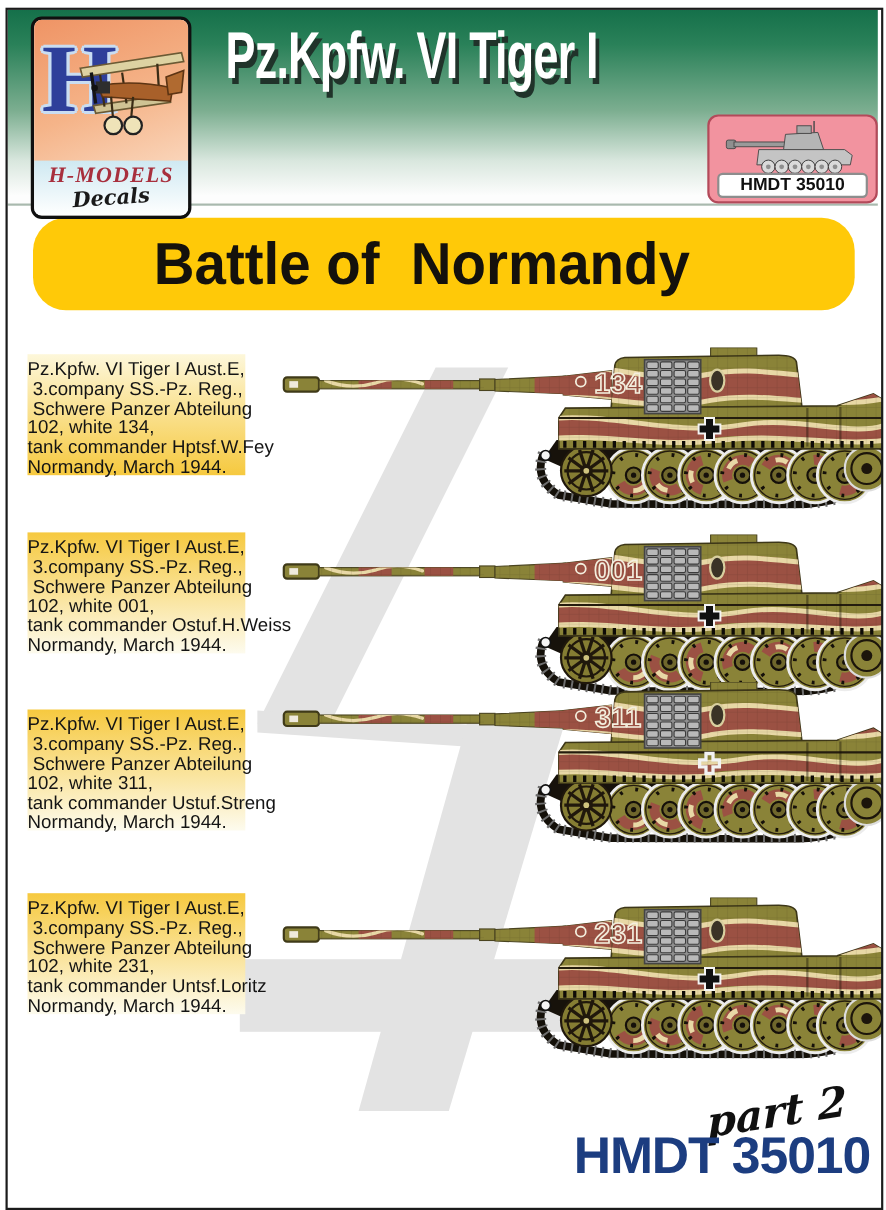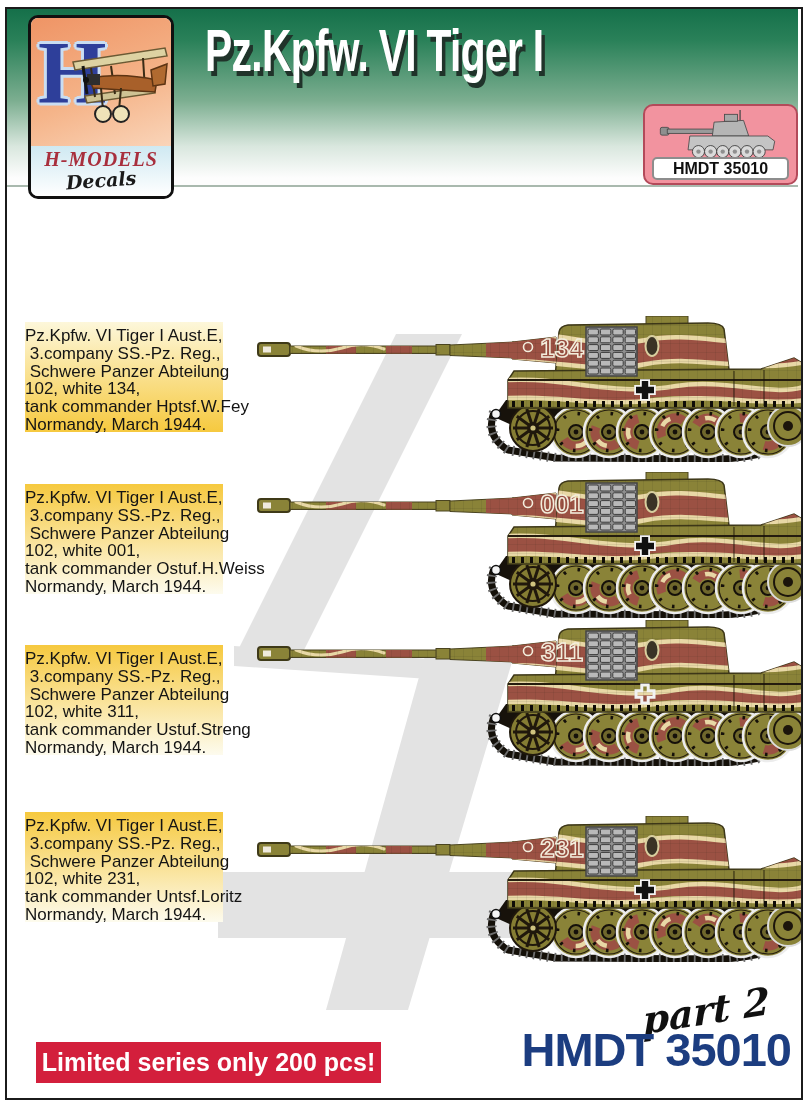--- a/index.html
+++ b/index.html
@@ -125,20 +125,23 @@
           <circle cx="72" cy="48" r="2.5"></circle>
           <circle cx="86" cy="48" r="2.5"></circle>
           <circle cx="100" cy="48" r="2.5"></circle>
           <circle cx="114" cy="48" r="2.5"></circle>
         </g>
       <path d="M34,56 L124,56" stroke="#3a3a3a" stroke-width="3" stroke-dasharray="3 3" fill="none"></path>
     </svg>
     <div id="badge-label">HMDT 35010</div>
   </div>
 
+  <div id="banner">
+    <div id="banner-text">Battle of  Normandy</div>
+  </div>
 
   <svg id="watermark" width="805" height="1100" viewBox="0 0 805 1100">
     <g fill="#e3e3e3">
       <polygon points="396,334 462,334 300,658 234,658"></polygon>
       <polygon points="234,646 504,664 504,684 234,666"></polygon>
       <polygon points="426,652 512,662 408,1010 326,1010"></polygon>
       <rect x="218" y="872" width="344" height="66"></rect>
     </g>
   </svg>
 
@@ -323,21 +326,21 @@
         <rect x="356.8" y="52" width="10.4" height="6" rx="1.4" fill="#b9b9b9" stroke="#3c3c3c" stroke-width="1"></rect>
         <rect x="369.2" y="52" width="10.4" height="6" rx="1.4" fill="#b9b9b9" stroke="#3c3c3c" stroke-width="1"></rect>
     <ellipse cx="396" cy="30" rx="6.5" ry="10" fill="#3a3326" stroke="#d8cf9f" stroke-width="2"></ellipse>
     <circle cx="272" cy="31" r="4.5" fill="none" stroke="#f3eedd" stroke-width="1.6"></circle>
     <text x="306" y="41" text-anchor="middle" font-family="Liberation Sans, sans-serif" font-size="26" font-weight="bold" fill="none" stroke="#f3eedd" stroke-width="1.5">134</text>
     <g transform="translate(389,74)">
           <path d="M-3.2,-9 h6.4 v5.8 h5.8 v6.4 h-5.8 v5.8 h-6.4 v-5.8 h-5.8 v-6.4 h5.8 z" fill="none" stroke="#f4f4f4" stroke-width="3.6"></path>
           <path d="M-3.2,-9 h6.4 v5.8 h5.8 v6.4 h-5.8 v5.8 h-6.4 v-5.8 h-5.8 v-6.4 h5.8 z" fill="#101010"></path>
         </g>
   </svg></div>
-  <div class="tank" style="top:472px"><svg width="546" height="146" viewBox="0 0 546 146">
+  <div class="tank" style="top:486px"><svg width="546" height="146" viewBox="0 0 546 146">
     <defs>
       <clipPath id="t1c">
             <path d="M252,64 L258,55 L505,53 L538,42 L546,47 L546,92 L252,92 Z"></path>
             <path d="M299,62 L303,16 Q304,10 312,9 L452,7 Q466,7 468,13 L474,62 Z"></path>
             <path d="M256,26 L300,21 L300,47 L256,43 Z"></path>
             <path d="M194,29 L258,26 L258,42 L194,39.5 Z"></path>
         <rect x="34" y="30" width="150" height="7.5"></rect>
             <rect x="390" y="0" width="42" height="10"></rect>
           </clipPath>
       <pattern id="t1g" width="9" height="9" patternUnits="userSpaceOnUse">
@@ -812,15 +815,14 @@
     <circle cx="272" cy="31" r="4.5" fill="none" stroke="#f3eedd" stroke-width="1.6"></circle>
     <text x="306" y="41" text-anchor="middle" font-family="Liberation Sans, sans-serif" font-size="26" font-weight="bold" fill="none" stroke="#f3eedd" stroke-width="1.5">231</text>
     <g transform="translate(389,74)">
           <path d="M-3.2,-9 h6.4 v5.8 h5.8 v6.4 h-5.8 v5.8 h-6.4 v-5.8 h-5.8 v-6.4 h5.8 z" fill="none" stroke="#f4f4f4" stroke-width="3.6"></path>
           <path d="M-3.2,-9 h6.4 v5.8 h5.8 v6.4 h-5.8 v5.8 h-6.4 v-5.8 h-5.8 v-6.4 h5.8 z" fill="#101010"></path>
         </g>
   </svg></div>
 
   <div id="part-label">part 2</div>
   <div id="product-code">HMDT 35010</div>
-  <div id="limited">Limited series only 200 pcs!</div>
 
 </div>
 
 </body></html>

